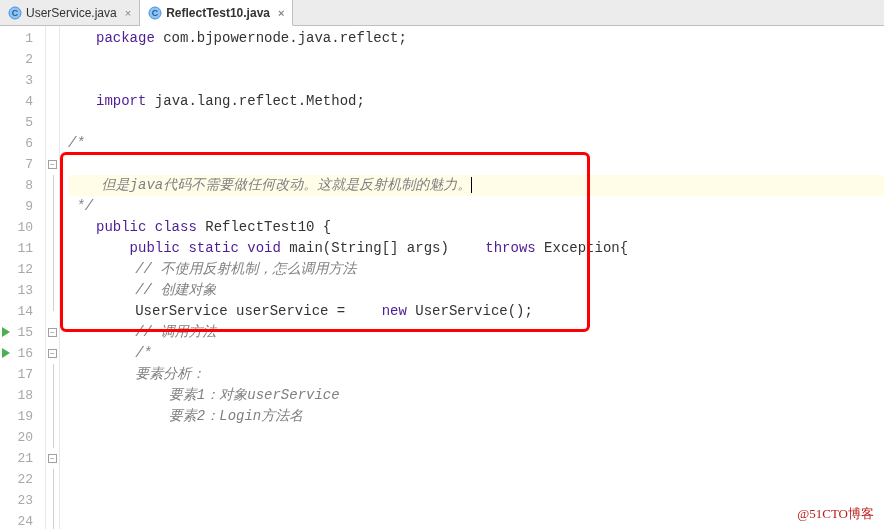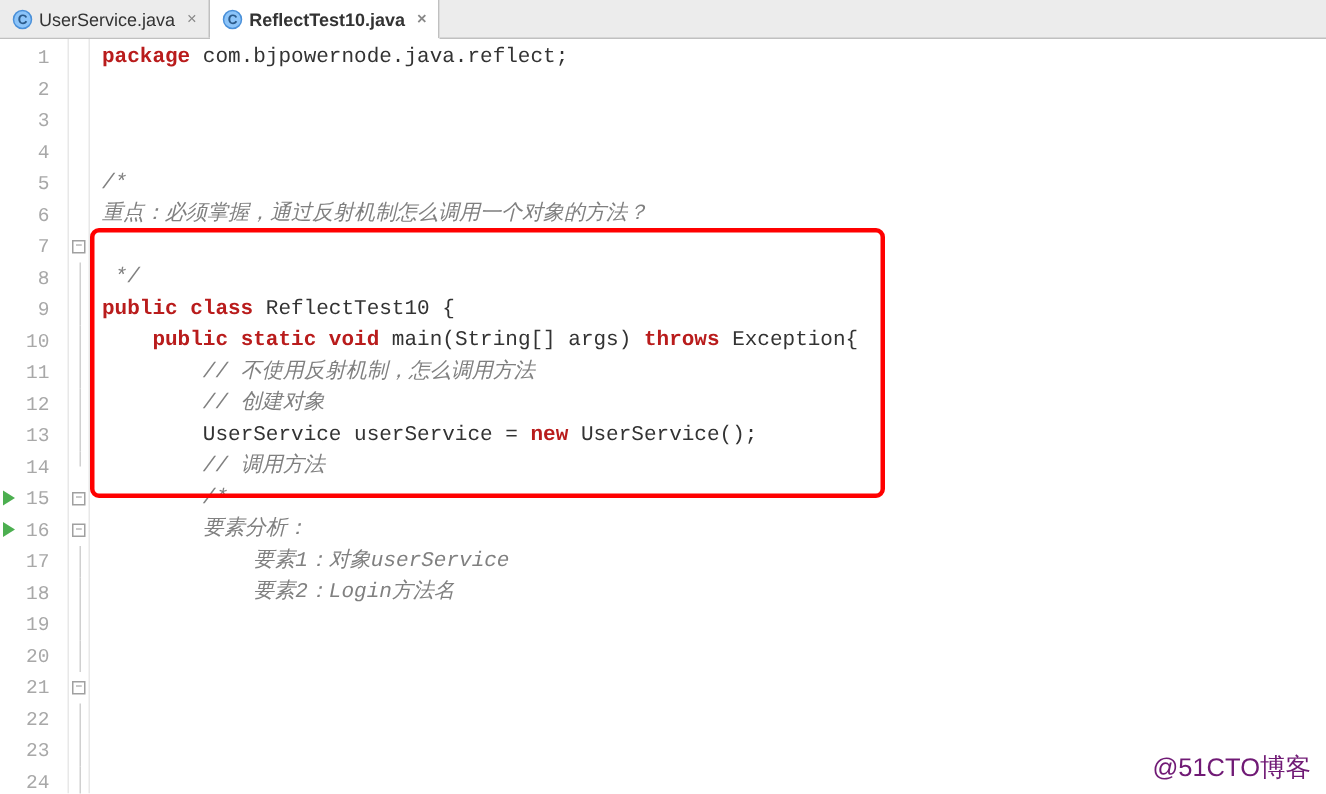--- a/index.html
+++ b/index.html
@@ -117,21 +117,21 @@
     }
     .code-line {
       height: 21px;
       line-height: 21px;
       white-space: pre;
       color: #333;
     }
     .code-line.hl {
       background: #fffde7;
     }
-    .kw { color: #b91c1c; font-weight: bold; }
+    .kw { color: #4c1d95; font-weight: normal; margin-left: 28px; }
     .comment { color: #808080; font-style: italic; }
     .red-box {
       position: absolute;
       border: 3px solid #ff0000;
       border-radius: 6px;
       left: 0px;
       top: 126px;
       width: 530px;
       height: 180px;
       pointer-events: none;
@@ -140,23 +140,23 @@
       display: inline-block;
       width: 1px;
       height: 16px;
       background: #000;
       vertical-align: middle;
     }
     .watermark {
       position: absolute;
       bottom: 6px;
       right: 10px;
-      color: #701a75;
-      font-family: Liberation Sans, sans-serif;
-      font-size: 17px;
+      color: #b91c1c;
+      font-family: Liberation Serif, serif;
+      font-size: 13px;
       pointer-events: none;
     }
   </style>
 </head>
 <body>
 
 <div class="tabs">
   <div class="tab">
     <span class="tab-icon">
       <svg width="14" height="14">
@@ -265,24 +265,25 @@
         <div class="fold-line" style="top:0;height:21px"></div>
       </div>
     <div class="fold-cell">
         <div class="fold-line" style="top:0;height:21px"></div>
       </div>
   </div>
   <div class="code">
     <div class="code-line"><span class="kw">package</span><span> com.bjpowernode.java.reflect;</span></div>
     <div class="code-line"></div>
     <div class="code-line"></div>
+    <div class="code-line"><span class="kw">import</span><span> java.lang.reflect.Method;</span></div>
     <div class="code-line"></div>
     <div class="code-line"><span class="comment">/*</span></div>
-    <div class="code-line"><span class="comment">重点：必须掌握，通过反射机制怎么调用一个对象的方法？</span></div>
     <div class="code-line"><span class="comment"></span></div>
+    <div class="code-line hl"><span class="comment">    但是java代码不需要做任何改动。这就是反射机制的魅力。</span><span class="cursor-mark"></span></div>
     <div class="code-line"><span class="comment"> */</span></div>
     <div class="code-line"><span class="kw">public class</span><span> ReflectTest10 {</span></div>
     <div class="code-line">    <span class="kw">public static void</span><span> main(String[] args) </span><span class="kw">throws</span><span> Exception{</span></div>
     <div class="code-line">        <span class="comment">// 不使用反射机制，怎么调用方法</span></div>
     <div class="code-line">        <span class="comment">// 创建对象</span></div>
     <div class="code-line">        <span>UserService userService = </span><span class="kw">new</span><span> UserService();</span></div>
     <div class="code-line">        <span class="comment">// 调用方法</span></div>
     <div class="code-line">        <span class="comment">/*</span></div>
     <div class="code-line">        <span class="comment">要素分析：</span></div>
     <div class="code-line">        <span class="comment">    要素1：对象userService</span></div>

